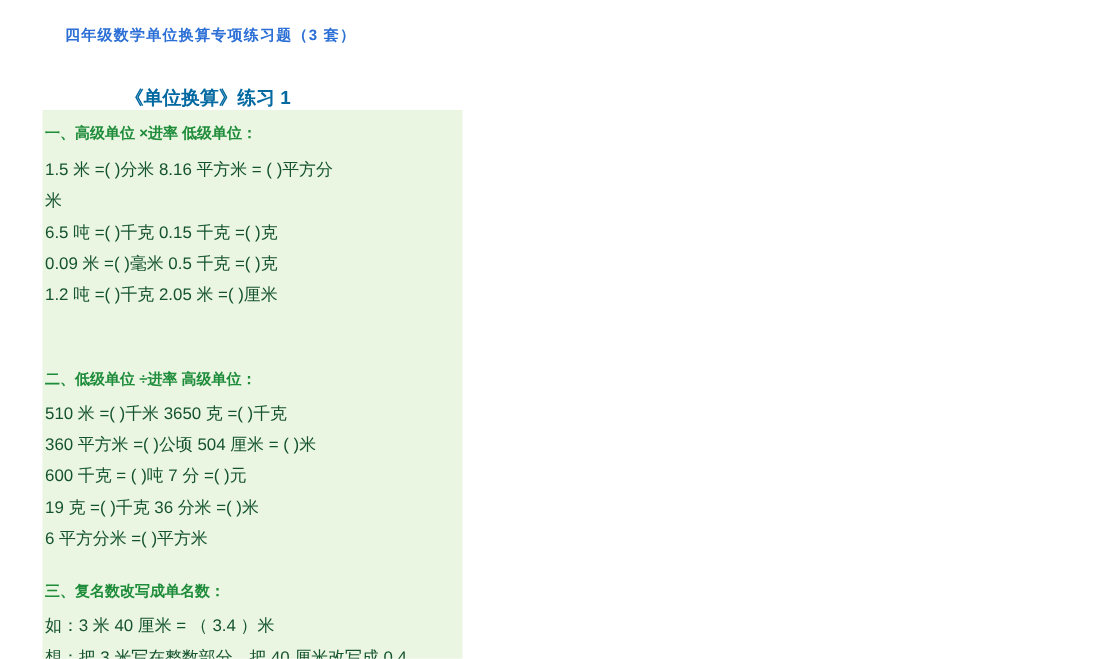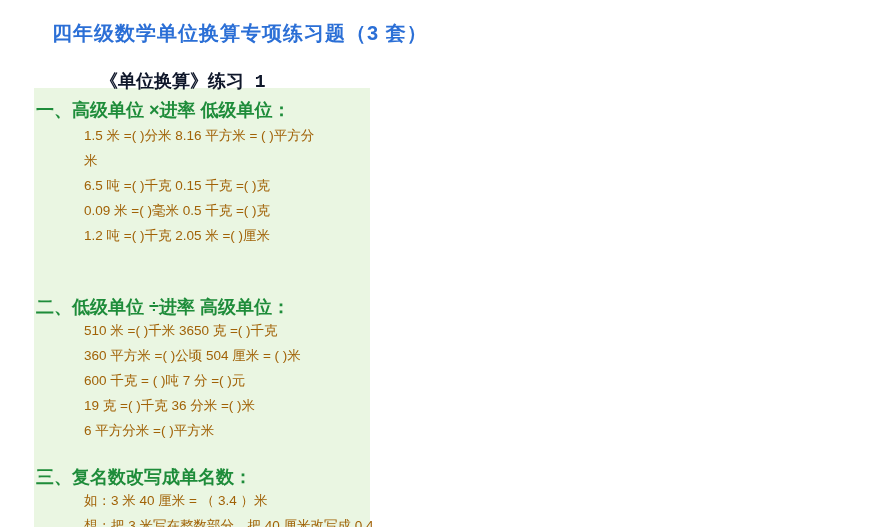--- a/index.html
+++ b/index.html
@@ -42,48 +42,46 @@
     top: 88px;
     width: 336px;
     
     height: 470px;
   }
   .doc-title {
     position: absolute;
     left: 52px;
     top: 20px;
     color: #2b6fd6;
-    font-size: 20px;
+    font-size: 12px;
     font-weight: bold;
     letter-spacing: 1px;
     white-space: nowrap;
   }
   .sec-title {
     position: absolute;
-    color: #0f172a;
-    font-size: 18px;
+    color: #0369a1;
+    font-size: 15px;
     font-weight: bold;
     white-space: nowrap;
-    font-family: Liberation Mono, monospace;
   }
   .sec-title-1 {
     left: 100px;
     top: 69px;
   }
   .heading {
     color: #1e8c3a;
-    font-size: 18px;
+    font-size: 12px;
     font-weight: bold;
     white-space: nowrap;
   }
   .line {
-    color: #a16207;
+    color: #14532d;
     font-size: 13.5px;
     white-space: nowrap;
-    margin-left: 48px;
   }
   .abs {
     position: absolute;
   }
   .lrow { left: 36px; }
   .rrow { left: 502px; }
 </style>
 </head>
 <body>
 

